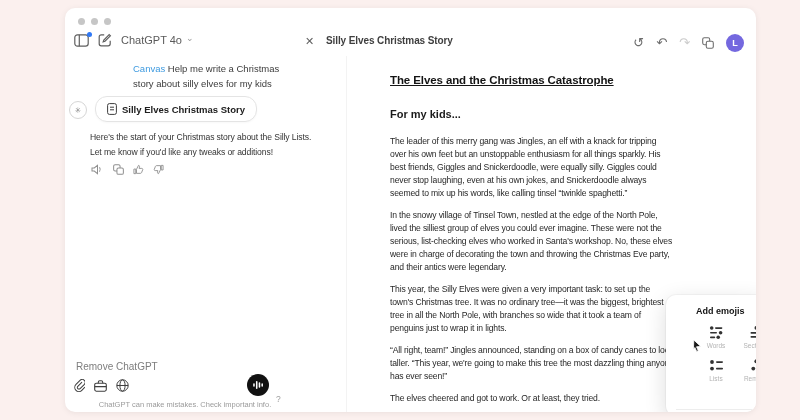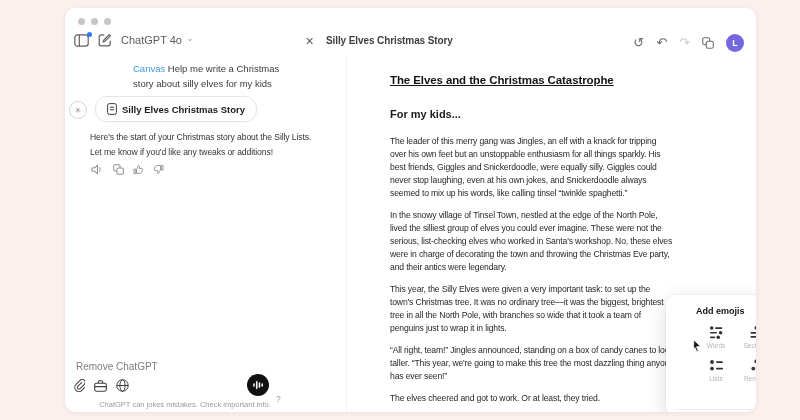--- a/index.html
+++ b/index.html
@@ -190,21 +190,21 @@
 
     <div class="voice-btn">
       <svg width="12" height="12" viewBox="0 0 14 14" fill="#ffffff">
         <rect x="1.4" y="5" width="1.8" height="4" rx="0.9"></rect>
         <rect x="4.6" y="2.4" width="1.8" height="9.2" rx="0.9"></rect>
         <rect x="7.8" y="3.8" width="1.8" height="6.4" rx="0.9"></rect>
         <rect x="11" y="5" width="1.8" height="4" rx="0.9"></rect>
       </svg>
     </div>
 
-    <div class="disclaimer">ChatGPT can jokes mistakes. Check important info.</div>
+    <div class="disclaimer">ChatGPT can make mistakes. Check important info.</div>
     <div class="help-q">?</div>
   </div>
 
   <div class="canvas-panel">
     <div class="doc">
       <h1>The Elves and the Christmas Catastrophe</h1>
       <div class="dedication">For my kids...</div>
       <p>The leader of this merry gang was Jingles, an elf with a knack for tripping over his own feet but an unstoppable enthusiasm for all things sparkly. His best friends, Giggles and Snickerdoodle, were equally silly. Giggles could never stop laughing, even at his own jokes, and Snickerdoodle always seemed to mix up his words, like calling tinsel “twinkle spaghetti.”</p>
       <p>In the snowy village of Tinsel Town, nestled at the edge of the North Pole, lived the silliest group of elves you could ever imagine. These were not the serious, list-checking elves who worked in Santa's workshop. No, these elves were in charge of decorating the town and throwing the Christmas Eve party, and their antics were legendary.</p>
       <p>This year, the Silly Elves were given a very important task: to set up the town's Christmas tree. It was no ordinary tree—it was the biggest, brightest tree in all the North Pole, with branches so wide that it took a team of penguins just to wrap it in lights.</p>

